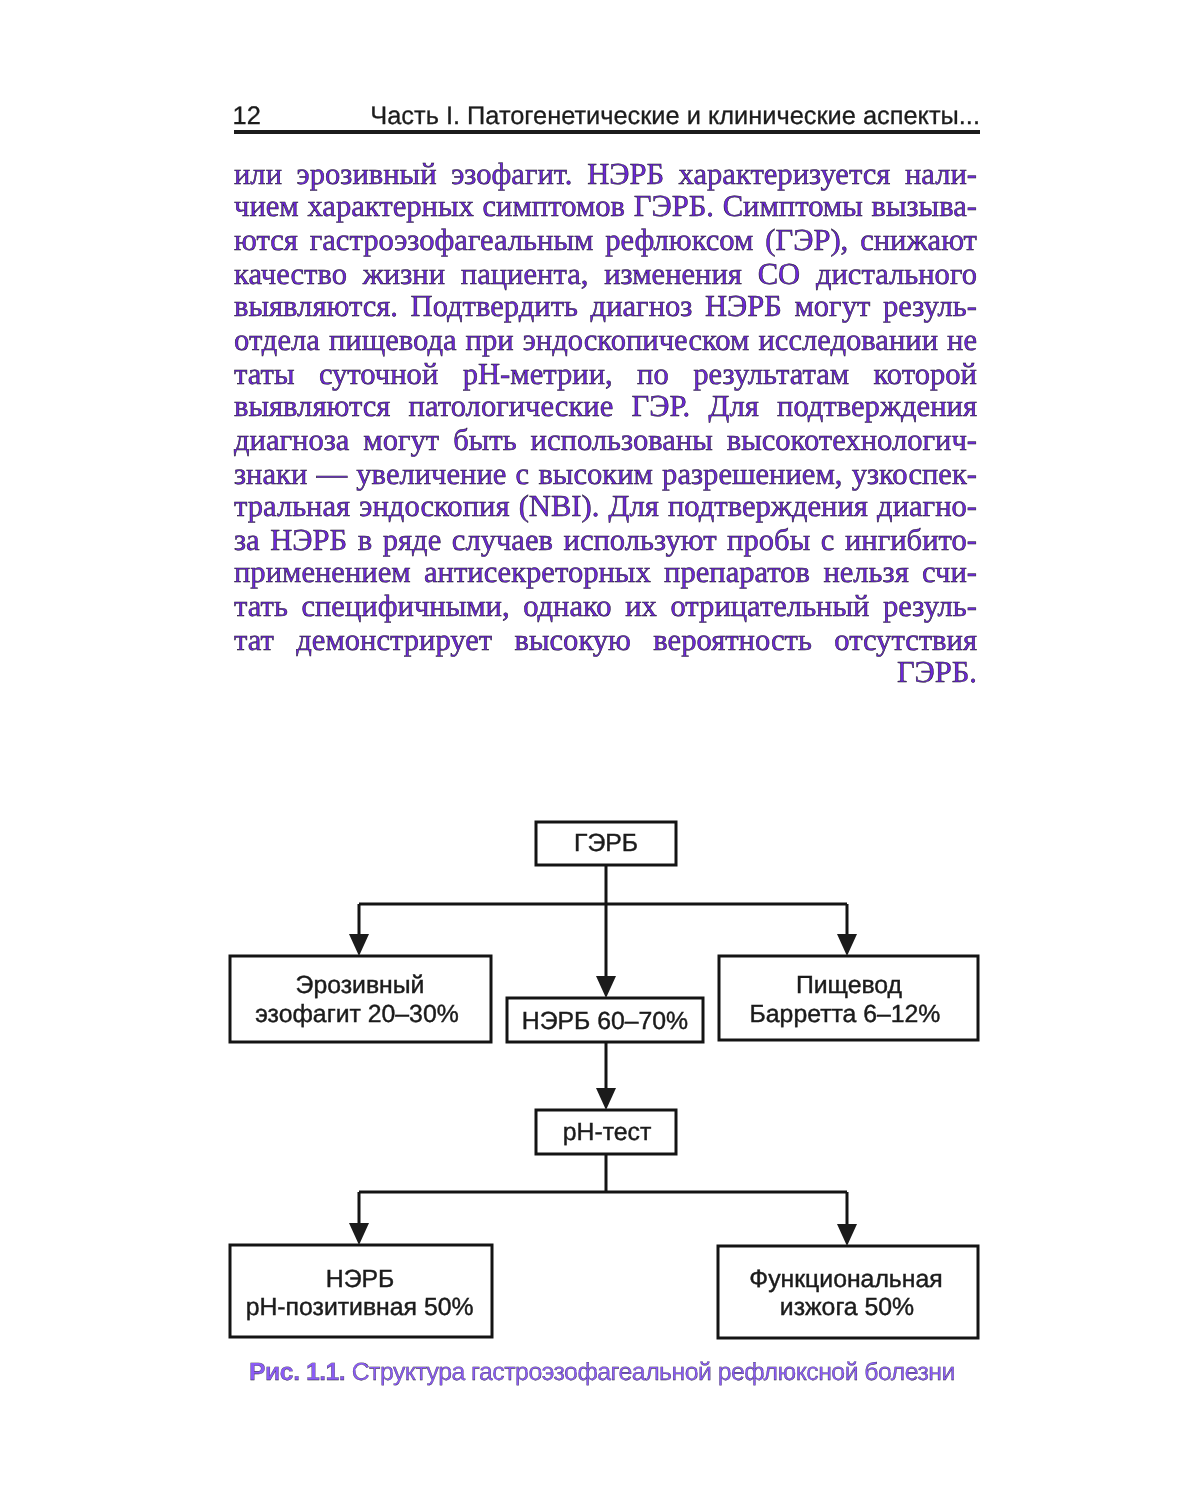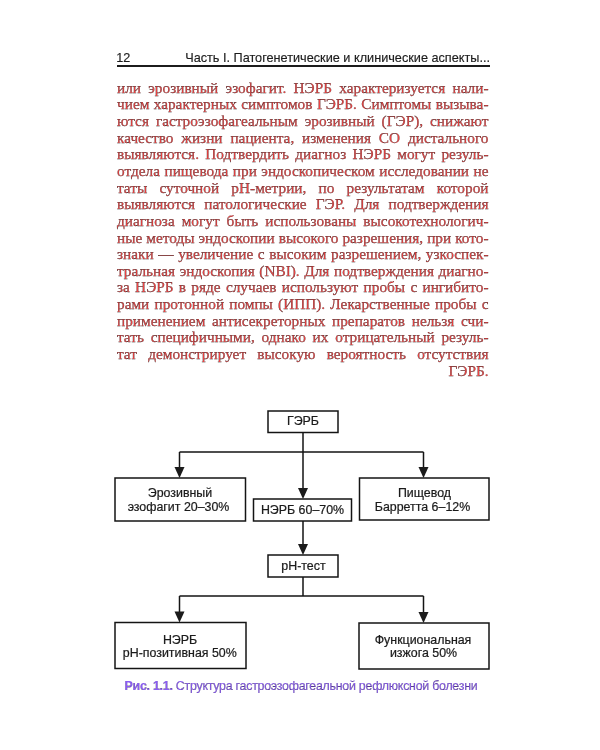--- a/index.html
+++ b/index.html
@@ -6,48 +6,46 @@
   body{width:600px;height:750px;background:#ffffff;position:relative;
        font-family:"Liberation Sans",sans-serif;}
   #page{position:absolute;left:0;top:0;width:600px;height:750px;overflow:hidden;}
   .hdrnum{position:absolute;left:116.3px;top:50.7px;font-size:12.7px;color:#1c1c1c;
           font-family:"Liberation Sans",sans-serif;-webkit-text-stroke:0.15px #1c1c1c;}
   .hdrtitle{position:absolute;right:110px;top:50.7px;font-size:12.7px;color:#1c1c1c;
           font-family:"Liberation Sans",sans-serif;margin-left:44px;-webkit-text-stroke:0.15px #1c1c1c;}
   .hdrrule{position:absolute;left:116.5px;top:65.4px;width:373px;height:1.5px;background:#1c1c1c;}
   #body{position:absolute;left:117px;top:79.6px;width:371.5px;
         font-family:"Liberation Serif",serif;font-size:15.3px;line-height:16.65px;
-        color:#ef4444;-webkit-text-stroke:0.25px #1b1b1b;}
+        color:#6d28d9;-webkit-text-stroke:0.25px #1b1b1b;}
   #body .j{text-align:justify;text-align-last:justify;}
   #body .l{text-align:right;}
   #chart{position:absolute;left:0;top:0;}
   .cap{position:absolute;left:1px;top:679px;width:600px;text-align:center;
        font-size:12.4px;letter-spacing:-0.25px;-webkit-text-stroke:0.15px #1b1b1b;color:#8b5cf6;font-family:"Liberation Sans",sans-serif;}
 </style>
 </head>
 <body>
 <div id="page">
   <div class="hdrnum">12</div>
   <div class="hdrtitle">Часть I. Патогенетические и клинические аспекты...</div>
   <div class="hdrrule"></div>
   <div id="body">
     <div class="j">или эрозивный эзофагит. НЭРБ характеризуется нали-</div>
     <div class="j">чием характерных симптомов ГЭРБ. Симптомы вызыва-</div>
-    <div class="j">ются гастроэзофагеальным эрозивный (ГЭР), снижают</div>
+    <div class="j">ются гастроэзофагеальным рефлюксом (ГЭР), снижают</div>
     <div class="j">качество жизни пациента, изменения СО дистального</div>
     <div class="j">выявляются. Подтвердить диагноз НЭРБ могут резуль-</div>
     <div class="j">отдела пищевода при эндоскопическом исследовании не</div>
     <div class="j">таты суточной pH-метрии, по результатам которой</div>
     <div class="j">выявляются патологические ГЭР. Для подтверждения</div>
     <div class="j">диагноза могут быть использованы высокотехнологич-</div>
-    <div class="j">ные методы эндоскопии высокого разрешения, при кото-</div>
     <div class="j">знаки — увеличение с высоким разрешением, узкоспек-</div>
     <div class="j">тральная эндоскопия (NBI). Для подтверждения диагно-</div>
     <div class="j">за НЭРБ в ряде случаев используют пробы с ингибито-</div>
-    <div class="j">рами протонной помпы (ИПП). Лекарственные пробы с</div>
     <div class="j">применением антисекреторных препаратов нельзя счи-</div>
     <div class="j">тать специфичными, однако их отрицательный резуль-</div>
     <div class="j">тат демонстрирует высокую вероятность отсутствия</div>
     <div class="l">ГЭРБ.</div>
   </div>
   <svg id="chart" width="600" height="750" viewBox="0 0 600 750">
     <g fill="none" stroke="#141414" stroke-width="1.5">
 
       <rect x="268" y="411" width="70" height="21.5"></rect>
       <rect x="115" y="478" width="130.5" height="43"></rect>

